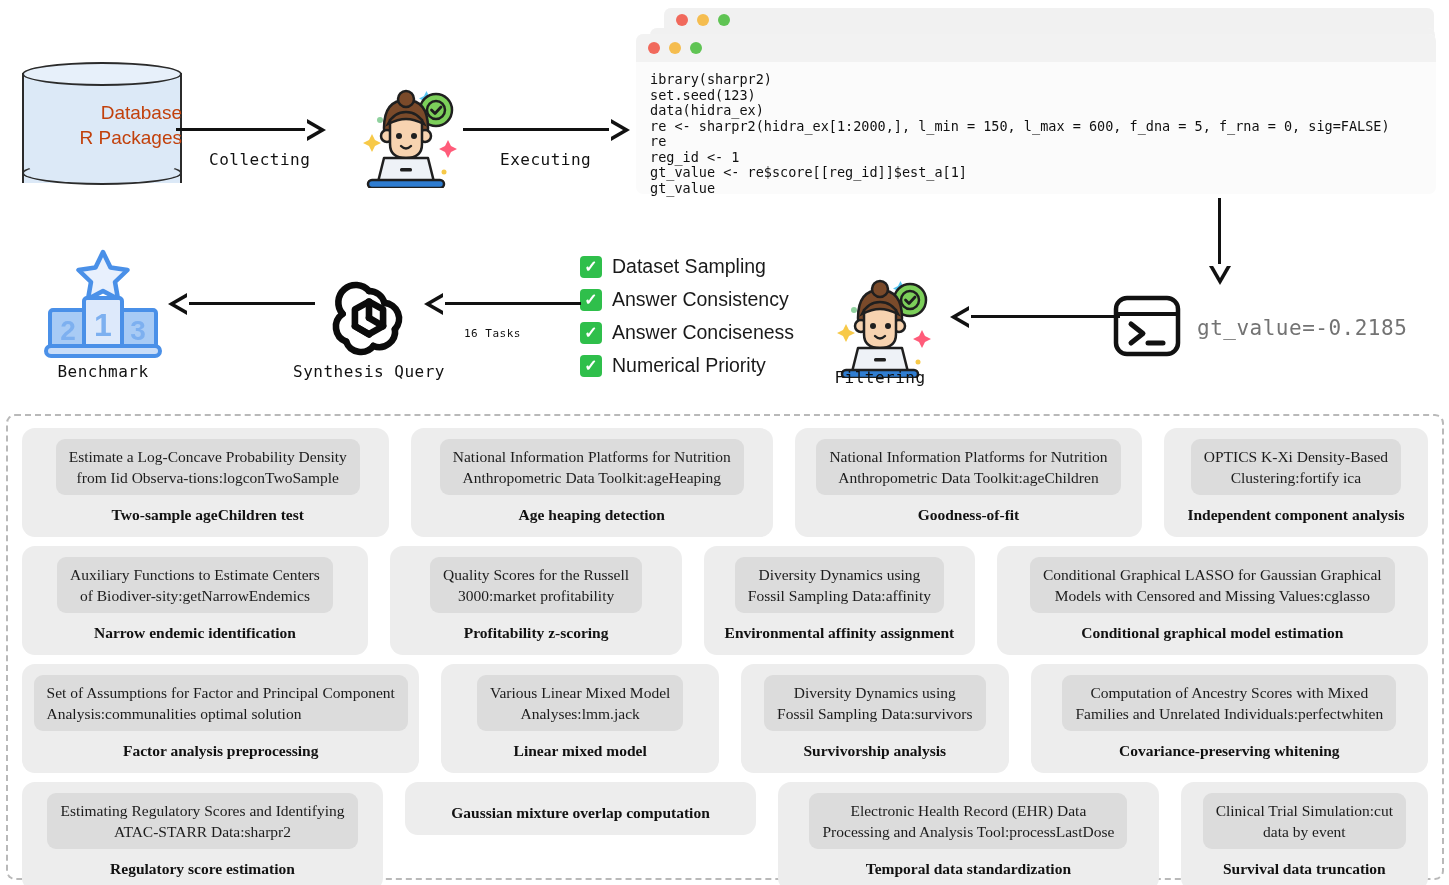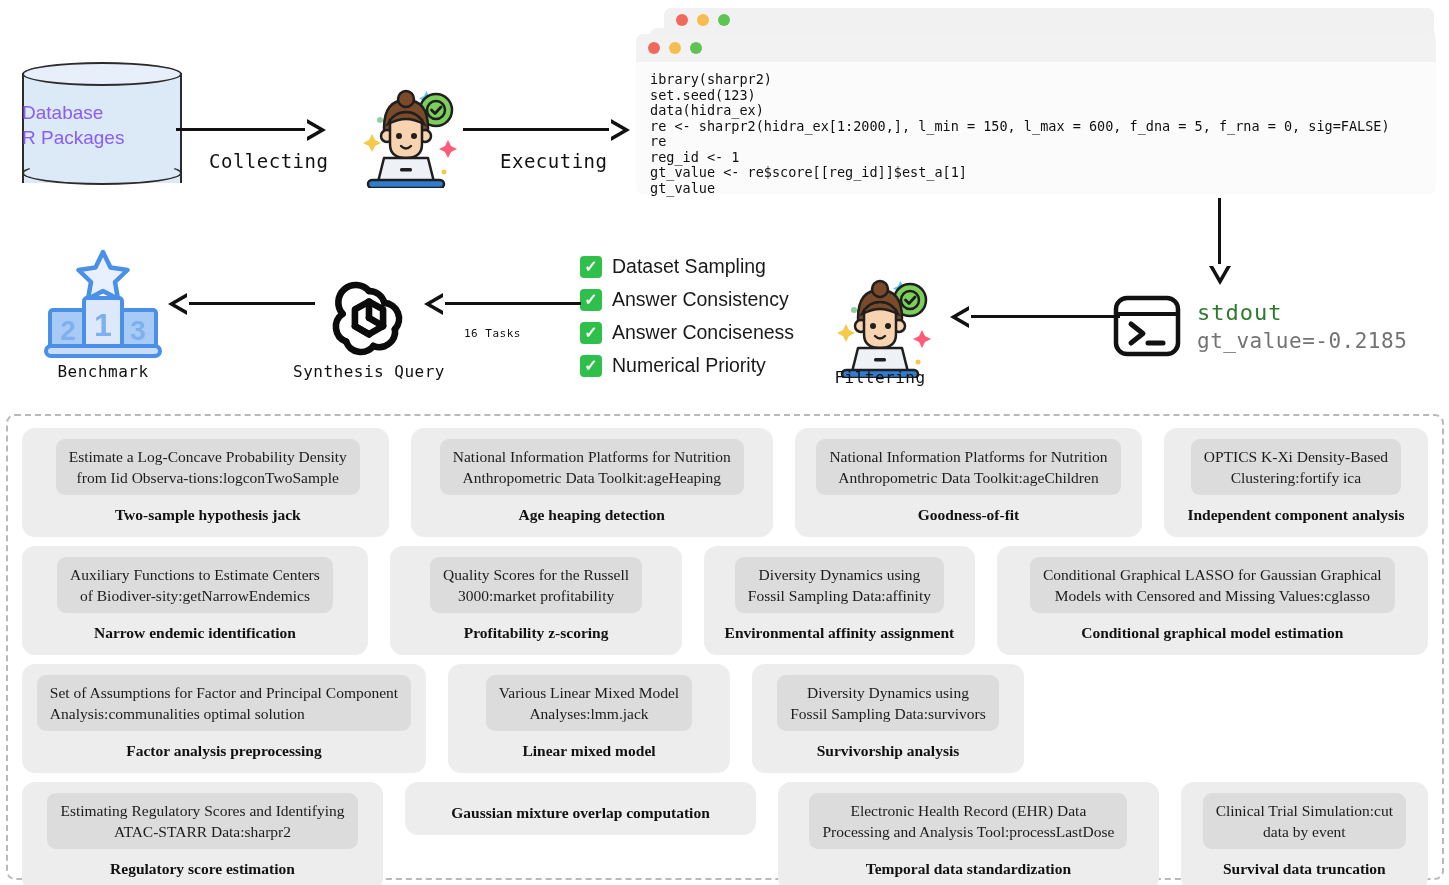--- a/index.html
+++ b/index.html
@@ -24,21 +24,21 @@
     position: absolute; left: 0; top: 99px; width: 160px; height: 24px;
     border: 2px solid #2b2b2b; border-radius: 50%;
     background: #dce9f7; border-top-color: transparent;
   }
   .db-top {
     position: absolute; left: 0; top: 0px; width: 160px; height: 24px;
     border: 2px solid #2b2b2b; border-radius: 50%; background: #e7f0fa;
   }
   .db-label {
     position: absolute; left: 0; top: 38px; width: 160px;
-    text-align: left; font-size: 19px; color: #8b5cf6; line-height: 25px;
+    text-align: right; font-size: 19px; color: #c2410c; line-height: 25px;
   }
 
   
   .arr-line { background: #111; height: 2.5px; }
   .arr-head-r, .arr-head-l, .arr-head-d {
     width: 0; height: 0; position: absolute;
   }
   .arr-head-r {
     border-top: 11px solid transparent; border-bottom: 11px solid transparent;
     border-left: 19px solid #111;
@@ -60,21 +60,21 @@
   .arr-head-d {
     border-left: 11px solid transparent; border-right: 11px solid transparent;
     border-top: 19px solid #111;
   }
   .arr-head-d::after {
     content:''; position:absolute; left:-8px; top:-21px;
     border-left: 8px solid transparent; border-right: 8px solid transparent;
     border-top: 14px solid #fff;
   }
   .arr-cap {
-    font-family: "DejaVu Sans Mono", monospace; font-size: 19px; color: #111;
+    font-family: "DejaVu Sans Mono", monospace; font-size: 16px; color: #111;
     letter-spacing: .5px; white-space: nowrap;
   }
 
   
   .person { width: 108px; height: 104px; }
 
   
   .term-back2 {
     left: 664px; top: 8px; width: 770px; height: 175px;
     background: #f7f7f7; border-radius: 7px;
@@ -260,21 +260,20 @@
 
   <div class="abs stdout-wrap">
     <div style="display:flex; align-items:center; gap:16px;">
       <svg width="68" height="62" viewBox="0 0 68 62">
         <rect x="3" y="3" width="62" height="56" rx="11" fill="none" stroke="#111" stroke-width="4.5"></rect>
         <line x1="5" y1="19" x2="63" y2="19" stroke="#111" stroke-width="4"></line>
         <path d="M18 29 l12 9.5 l-12 9.5" fill="none" stroke="#111" stroke-width="5" stroke-linecap="round" stroke-linejoin="round"></path>
         <line x1="35" y1="48" x2="50" y2="48" stroke="#111" stroke-width="5" stroke-linecap="round"></line>
       </svg>
       <div>
-        <div class="stdout-txt-1">stdout</div>
         <div class="stdout-txt-2">gt_value=-0.2185</div>
       </div>
     </div>
   </div>
 
   <div class="abs" style="left:950px; top:315px; width:160px;">
     <div class="arr-line" style="width:152px; margin-left:18px;"></div>
     <div class="arr-head-l" style="left:0px; top:-9px;"></div>
   </div>
 
@@ -375,21 +374,21 @@
   </div>
   <div class="abs icon-cap" style="left:44px; top:362px; width:118px;">Benchmark</div>
 
   <div class="abs panel">
     <div class="rows">
 
       <div class="row">
         <div class="card" style="width:372px;padding-left:16px;">
           <div class="card-inner">Estimate a Log-Concave Probability Density
 from Iid Observa-tions:logconTwoSample</div>
-          <div class="card-title">Two-sample hypothesis jack</div>
+          <div class="card-title">Two-sample ageChildren test</div>
         </div>
         <div class="card" style="width:368px;">
           <div class="card-inner">National Information Platforms for Nutrition
 Anthropometric Data Toolkit:ageHeaping</div>
           <div class="card-title">Age heaping detection</div>
         </div>
         <div class="card" style="width:352px;">
           <div class="card-inner">National Information Platforms for Nutrition
 Anthropometric Data Toolkit:ageChildren</div>
           <div class="card-title">Goodness-of-fit</div>
@@ -433,20 +432,25 @@
         <div class="card" style="width:282px;">
           <div class="card-inner">Various Linear Mixed Model
 Analyses:lmm.jack</div>
           <div class="card-title">Linear mixed model</div>
         </div>
         <div class="card" style="width:272px;">
           <div class="card-inner">Diversity Dynamics using
 Fossil Sampling Data:survivors</div>
           <div class="card-title">Survivorship analysis</div>
         </div>
+        <div class="card" style="width:404px;">
+          <div class="card-inner">Computation of Ancestry Scores with Mixed
+Families and Unrelated Individuals:perfectwhiten</div>
+          <div class="card-title">Covariance-preserving whitening</div>
+        </div>
       </div>
 
       <div class="row">
         <div class="card" style="width:368px;">
           <div class="card-inner">Estimating Regulatory Scores and Identifying
 ATAC-STARR Data:sharpr2</div>
           <div class="card-title">Regulatory score estimation</div>
         </div>
         <div class="card" style="width:358px;">
           <div class="card-title">Gaussian mixture overlap computation</div>

